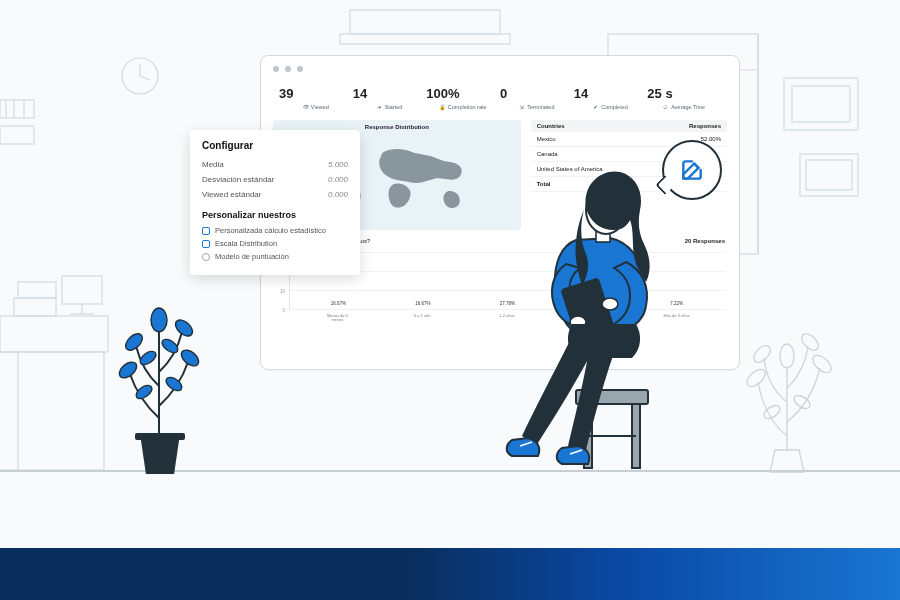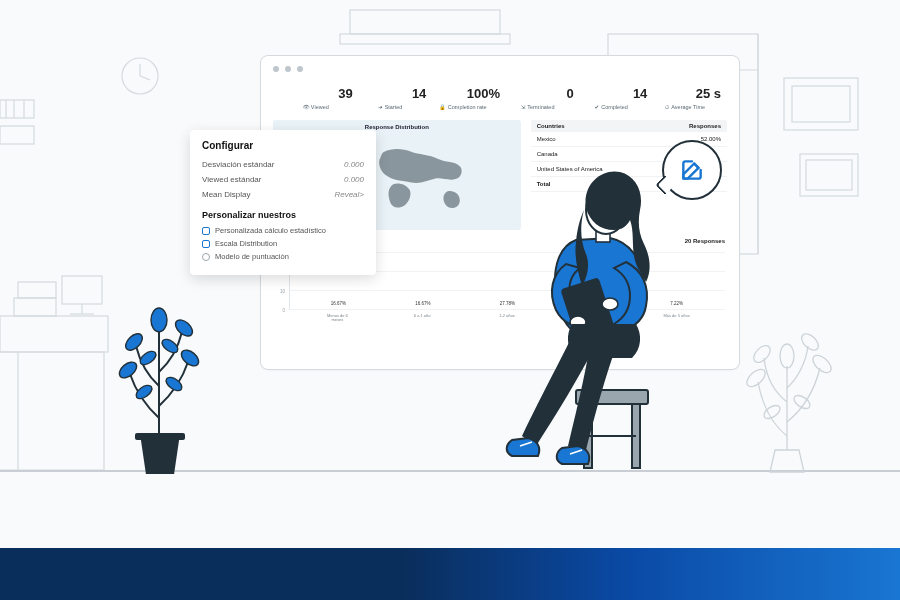--- a/index.html
+++ b/index.html
@@ -31,21 +31,21 @@
     box-shadow:0 1px 2px rgba(0,0,0,.03);
   }
   .chrome-dots { display:flex; gap:6px; padding:10px 12px; }
   .chrome-dots span { width:6px; height:6px; border-radius:50%; background:#bfc7cd; display:block; }
 
   
   .stats {
     display:flex; justify-content:space-between;
     padding:4px 18px 10px;
   }
-  .stat { text-align:right; flex:1; }
+  .stat { text-align:left; flex:1; }
   .stat .num { font-size:13px; font-weight:700; color:#222; }
   .stat .lbl { font-size:5.5px; color:#5a6a74; margin-top:3px; display:flex; align-items:center; justify-content:center; gap:2px;}
   .stat .ic { width:6px; height:6px; display:inline-block; }
 
   
   .dash-body { display:flex; padding:0 12px 8px; gap:10px; }
   .map-panel { flex:1.2; background:#e9f2f6; border-radius:3px; padding:4px 6px; }
   .map-title { font-size:6px; font-weight:700; text-align:center; color:#223; margin-bottom:2px;}
   .worldmap { width:100%; height:90px; }
 
@@ -72,21 +72,21 @@
   .bar { width:100%; background:#1976d2; position:relative;}
   .bar.dim { background:#8bb5da;}
   .bar .pct { position:absolute; top:-8px; left:0; right:0; font-size:4.5px; color:#333;}
   .xlabels { position:absolute; left:16px; right:2px; bottom:0; height:12px; display:flex; justify-content:space-around; padding:0 6px;}
   .xlabels div { width:32px; font-size:4px; color:#7a858c; text-align:center; line-height:1.1; padding-top:2px;}
 
   
   .config {
     position:absolute;
     left:190px; top:130px;
-    width:186px;
+    width:170px;
     background:#fff;
     border-radius:4px;
     box-shadow:0 4px 14px rgba(0,0,0,.14);
     padding:10px 12px 12px;
     font-size:8px;
     color:#333;
   }
   .config h4 { font-size:10px; font-weight:700; margin-bottom:6px; color:#111;}
   .cfg-row { display:flex; justify-content:space-between; padding:3px 0; font-size:8px; color:#555;}
   .cfg-row .v { color:#888; font-style:italic;}
@@ -325,30 +325,30 @@
         <div>1-2 años</div>
         <div>3-5 años</div>
         <div>Más de 5 años</div>
       </div>
   </div>
 </div>
 
 <div class="config">
   <h4>Configurar</h4>
   <div class="cfg-row">
+    <span>Media</span>
+    <span class="v">5.000</span>
+  </div>
+  <div class="cfg-row">
     <span>Desviación estándar</span>
     <span class="v">0.000</span>
   </div>
   <div class="cfg-row">
     <span>Viewed estándar</span>
     <span class="v">0.000</span>
-  </div>
-  <div class="cfg-row">
-    <span>Mean Display</span>
-    <span class="v">Reveal&gt;</span>
   </div>
   <h5>Personalizar nuestros</h5>
   <div class="opt">
     <span class="ring"></span>
     <span>Personalizada cálculo estadístico</span>
   </div>
   <div class="opt">
     <span class="ring"></span>
     <span>Escala Distribution</span>
   </div>

